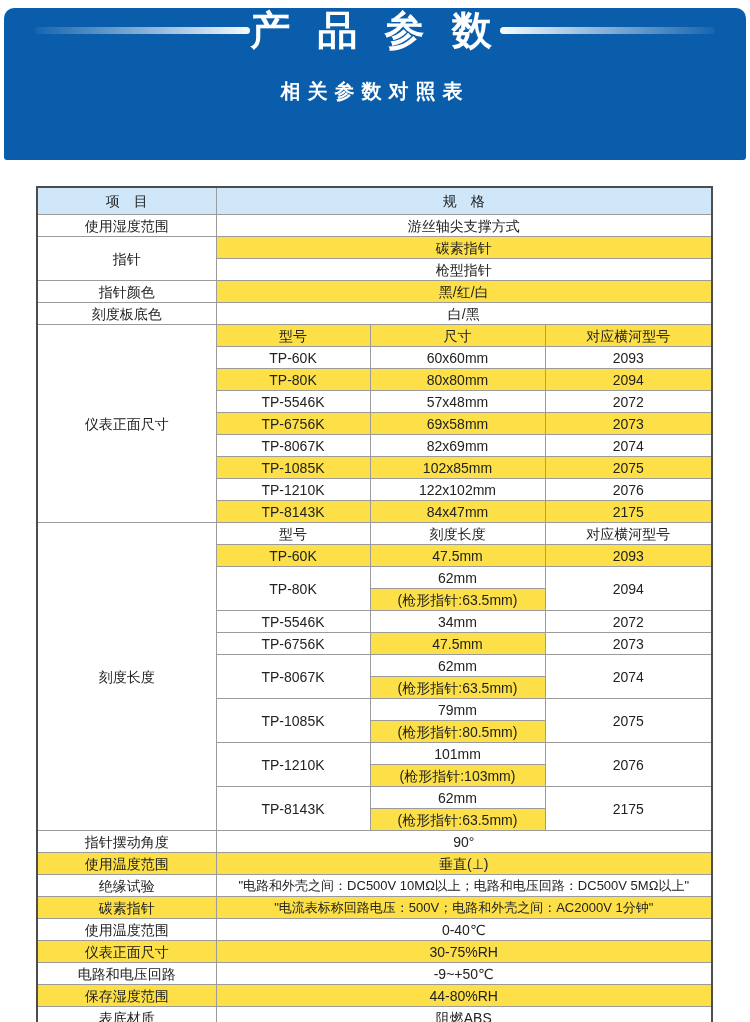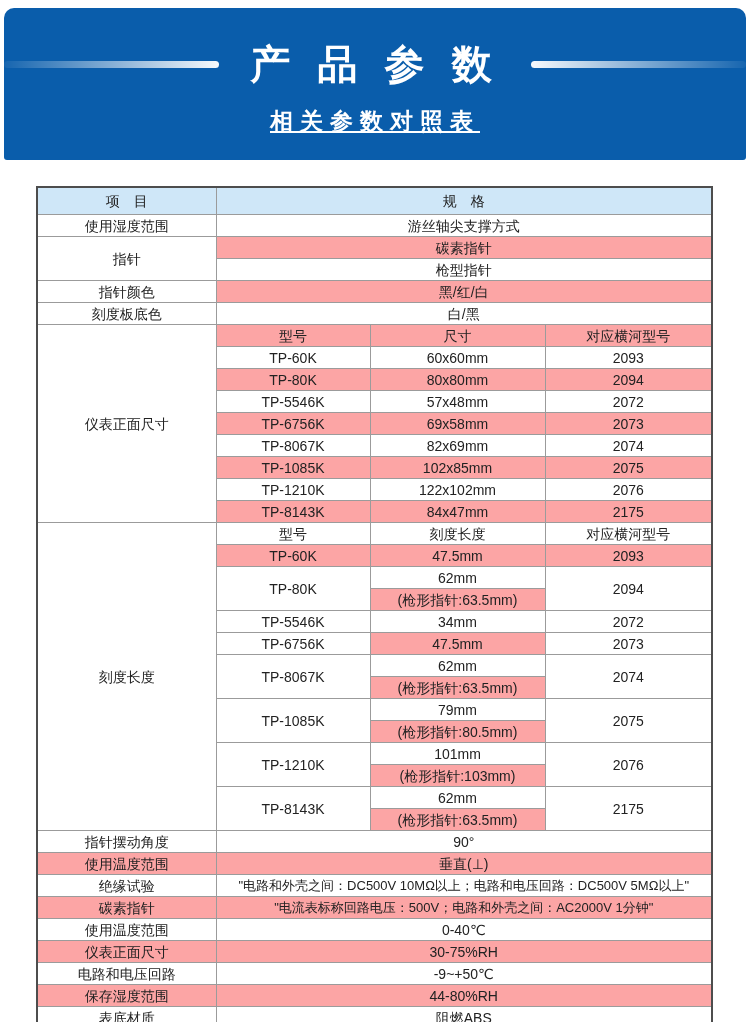--- a/index.html
+++ b/index.html
@@ -11,33 +11,33 @@
   }
   
   .banner{
     margin:8px 4px 0 4px;
     height:152px;
     background:#0a5dab;
     border-radius:10px 10px 3px 3px;
     overflow:hidden;
   }
   .title-row{
-    display:flex;align-items:center;justify-content:space-between;
-    padding-top:34px;
+    display:flex;align-items:center;justify-content:center;
+    
   }
   .deco-line{height:7px;width:215px;border-radius:4px;}
   .deco-line.left{background:linear-gradient(to right,rgba(255,255,255,0.05),rgba(255,255,255,0.55) 55%,rgba(255,255,255,0.97));}
   .deco-line.right{background:linear-gradient(to left,rgba(255,255,255,0.05),rgba(255,255,255,0.55) 55%,rgba(255,255,255,0.97));}
   .main-title{
     color:#fff;font-size:40px;font-weight:bold;
     letter-spacing:8px;line-height:44px;white-space:nowrap;
   }
   .subtitle{
-    color:#fff;font-size:23px;font-weight:bold;
-    letter-spacing:7px;text-align:center;margin-top:20px;white-space:nowrap;text-decoration:underline;
+    color:#fff;font-size:20px;font-weight:bold;
+    letter-spacing:7px;text-align:center;margin-top:26px;white-space:nowrap;
   }
   
   .spec-table{
     margin:26px auto 0 36px;
     border-collapse:collapse;
     table-layout:fixed;
     width:675px;
     font-size:14px;
   }
   .spec-table td{
@@ -50,21 +50,21 @@
     background:#ffffff;
     overflow:hidden;
     white-space:nowrap;
   }
   .spec-table{border:2px solid #4d4d4d;}
   tr.r-hdr td{
     background:#cfe7f8;
     height:26px;
     font-weight:normal;
   }
-  td.g{background:#fca5a5;}
+  td.g{background:#fde047;}
   td.long{font-size:13px;letter-spacing:0;}
 </style>
 </head>
 <body>
 
 <div class="banner">
   <div class="title-row">
     <span class="deco-line left"></span>
     <span class="main-title">产 品 参 数</span>
     <span class="deco-line right"></span>

